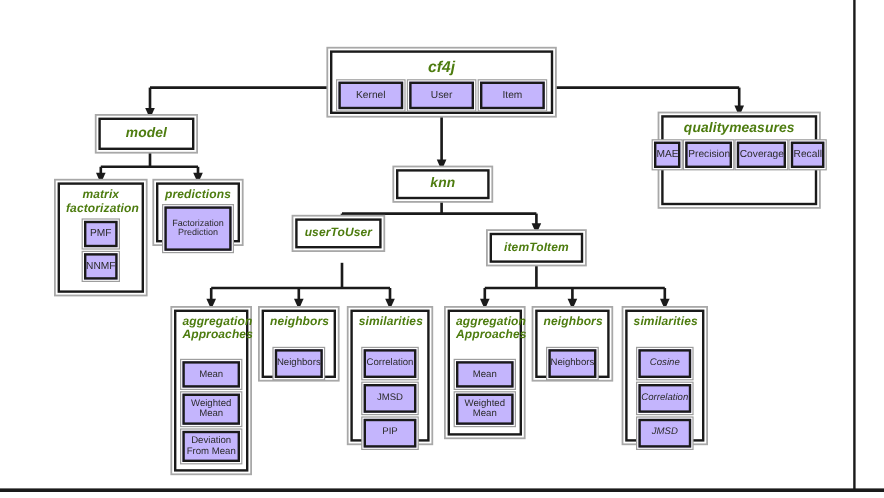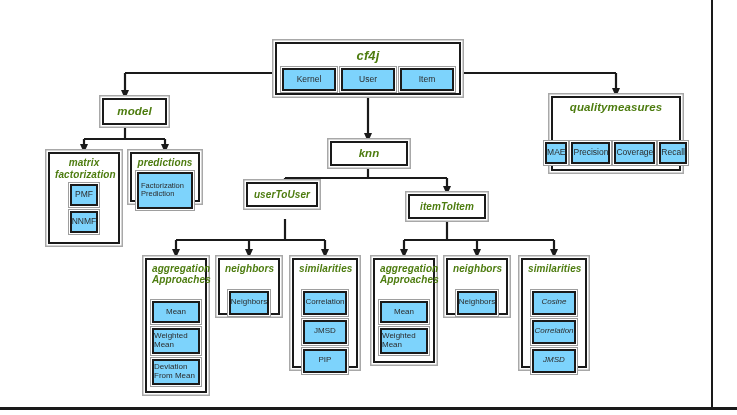--- a/index.html
+++ b/index.html
@@ -79,28 +79,28 @@
     flex-direction: column;
     align-items: center;
   }
   .pkg > .node-title {
     width: 100%;
   }
 
   
   .chip {
     box-sizing: border-box;
-    background: #7dd3fc;
+    background: #c4b5fd;
     border: 2px solid #1a1a1a;
     box-shadow: 0 0 0 1px #ffffff, 0 0 0 2px #9e9e9e;
     color: #2b2b2b;
     display: flex;
     align-items: center;
     justify-content: center;
-    text-align: left;
+    text-align: center;
     line-height: 1.12;
     font-style: normal;
     font-weight: 400;
   }
 
   
   #cf4j {
     left: 275px; top: 42px;
     width: 186px; height: 53px;
     padding: 4px 5px 5px 5px;
@@ -108,38 +108,37 @@
   #cf4j .node-title { font-size: 13px; margin: 1px 0 4px 0; }
   #cf4j .chip-row {
     display: flex;
     gap: 5px;
     justify-content: center;
   }
   #cf4j .chip { width: 54px; height: 23px; font-size: 8.5px; }
 
   
   #model {
-    left: 102px; top: 98px;
-    width: 65px; height: 27px;
+    left: 82px; top: 98px;
+    width: 80px; height: 27px;
   }
   #model .node-title { font-size: 11.5px; line-height: 23px; }
 
   
   #knn {
     left: 330px; top: 141px;
     width: 78px; height: 25px;
   }
   #knn .node-title { font-size: 11.5px; line-height: 21px; }
 
   
   #qualitymeasures {
     left: 551px; top: 96px;
     width: 130px; height: 75px;
     padding: 3px 5px 5px 5px;
-    gap: 24px;
   }
   #qualitymeasures .node-title { font-size: 11.5px; margin-bottom: 4px; }
   #qualitymeasures .grid2 {
     display: grid;
     grid-template-columns: 1fr 1fr 1fr 1fr;
     gap: 4px;
   }
   #qualitymeasures .chip { height: 22px; font-size: 8.5px; }
 
   

